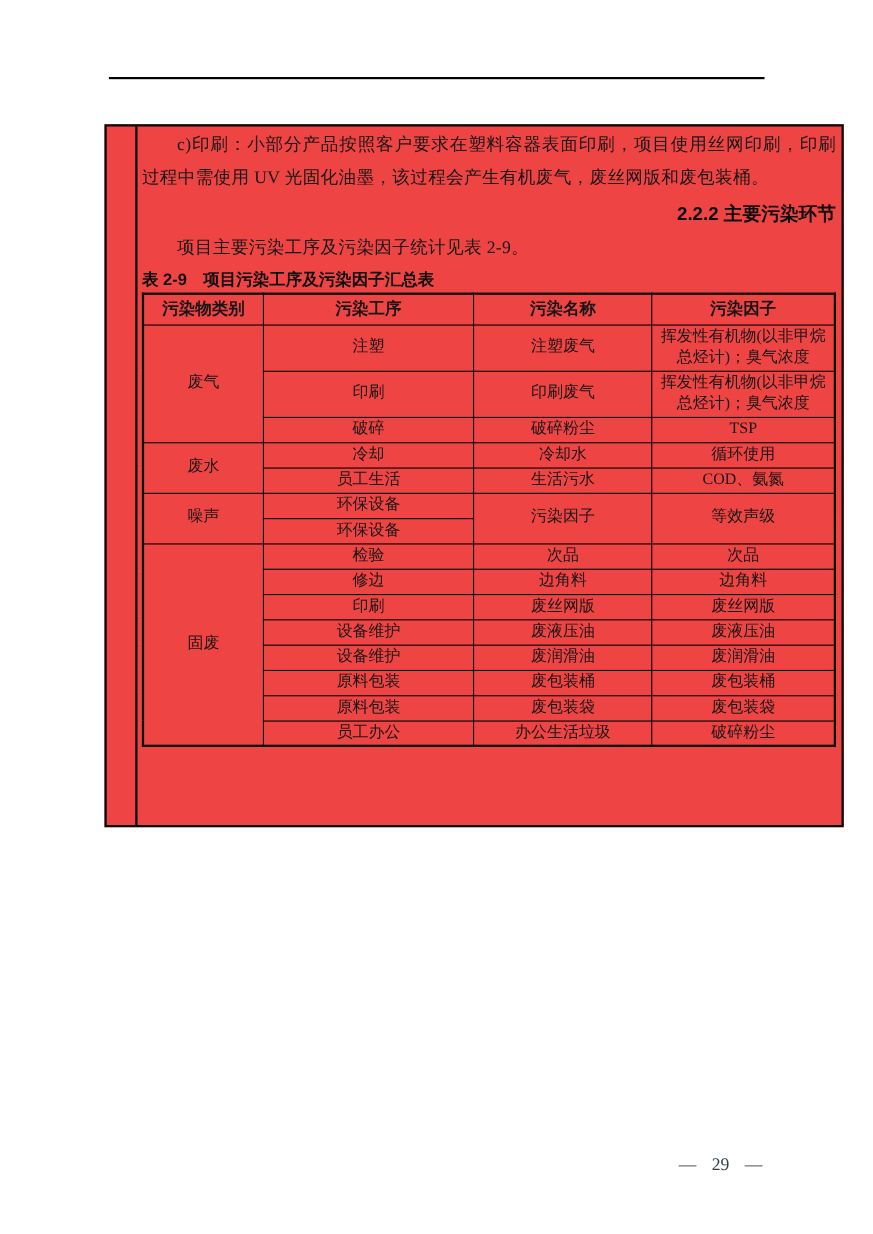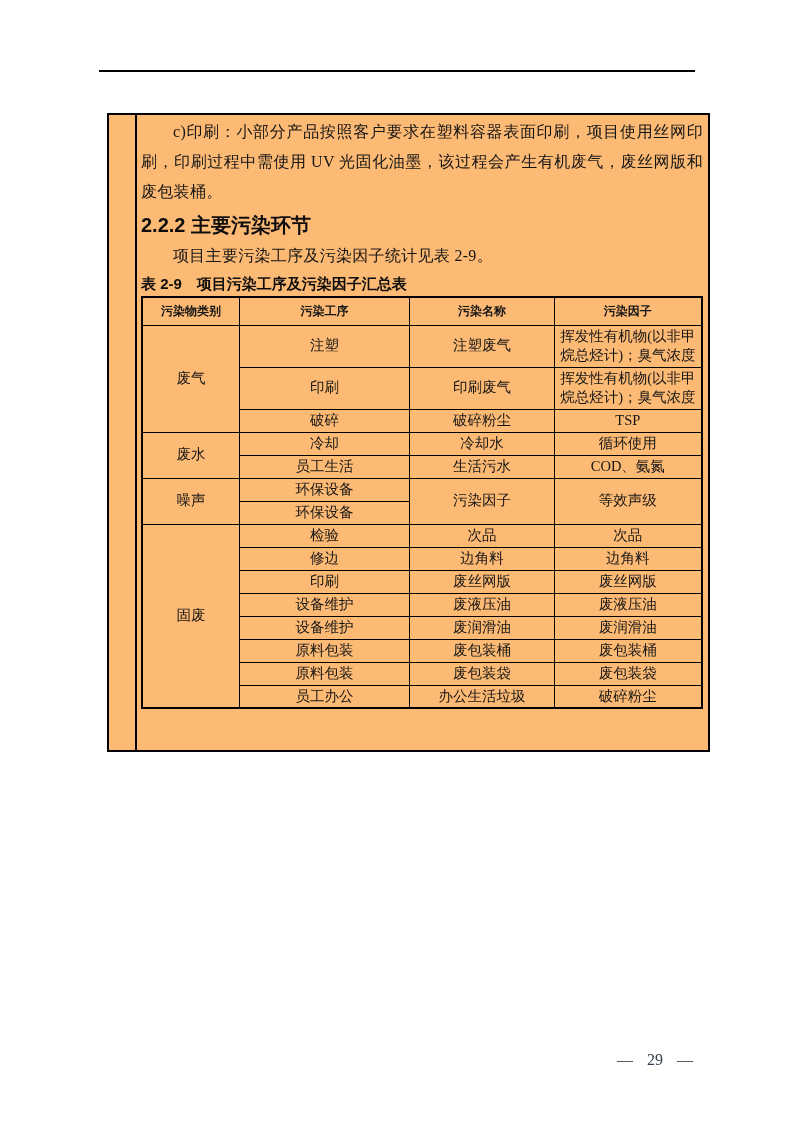--- a/index.html
+++ b/index.html
@@ -15,27 +15,27 @@
 
   .top-rule {
     position: absolute;
     left: 99px; top: 70px;
     width: 596px; height: 2px;
     background: #000;
   }
 
   .frame {
     position: absolute;
-    left: 107px; top: 113px;
-    width: 603px;
+    left: 95px; top: 113px;
+    width: 672px;
     min-height: 639px;
     border: 2px solid #000;
     display: flex;
     align-items: stretch;
-    background: #fdba74;
+    background: #ef4444;
   }
   .frame-strip {
     width: 28px;
     border-right: 2px solid #000;
     flex: 0 0 28px;
   }
   .frame-main {
     flex: 1 1 auto;
     padding: 2px 5px 4px 4px;
   }
@@ -46,24 +46,25 @@
     line-height: 30px;
     text-align: justify;
     text-justify: inter-character;
     text-indent: 2em;
     letter-spacing: 0.3px;
   }
 
   .section-heading {
     margin: 5px 0 3px 0;
     font-family: "Liberation Sans", "DejaVu Sans", sans-serif;
-    font-size: 20px;
+    font-size: 17px;
     font-weight: bold;
     line-height: 26px;
     color: #0d0d0d;
+    text-align: right;
   }
 
   .table-caption {
     margin: 4px 0 2px 0;
     text-align: left;
     font-family: "Liberation Sans", "DejaVu Sans", sans-serif;
     font-size: 15px;
     font-weight: bold;
     color: #0d0d0d;
   }
@@ -81,21 +82,21 @@
     text-align: center;
     vertical-align: middle;
     padding: 1px 3px;
     line-height: 1.35;
     overflow: hidden;
   }
   table.pollution th {
     font-family: Liberation Serif, serif;
     font-weight: bold;
     height: 28px;
-    font-size: 12px;
+    font-size: 15px;
   }
   table.pollution td { height: 23px; }
   table.pollution tr.row-tall td { height: 42px; }
   .col-category { width: 17.4%; }
   .col-process  { width: 30.4%; }
   .col-name     { width: 25.8%; }
   .col-factor   { width: 26.4%; }
 
   .page-footer {
     position: absolute;

